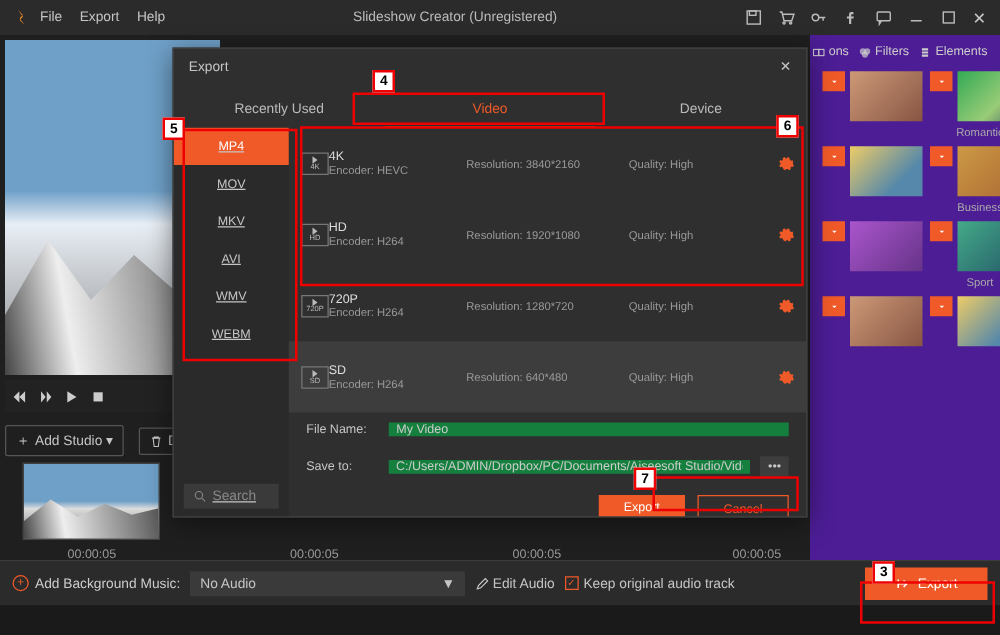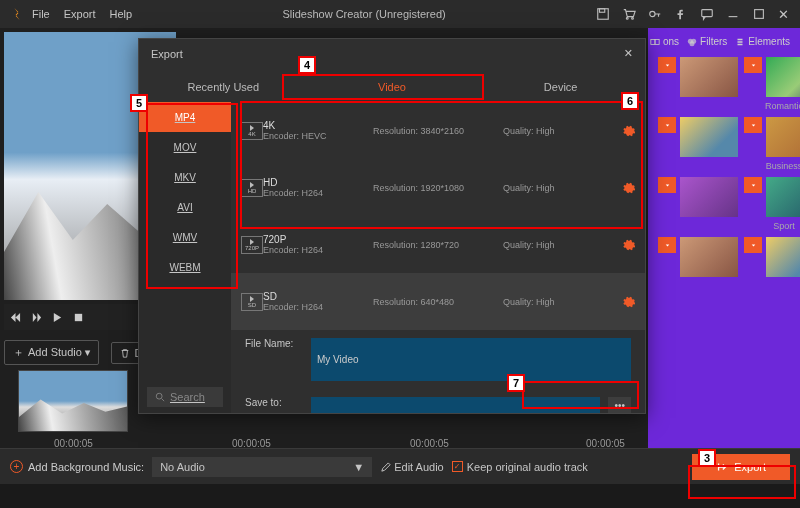--- a/index.html
+++ b/index.html
@@ -15,21 +15,21 @@
   .logo svg{width:16px;height:16px;}
   .menu{display:flex;gap:14px;}
   .menu span{cursor:pointer;}
   .title{flex:1;text-align:center;color:#bbb;}
   .winicons{display:flex;gap:12px;align-items:center;}
   .winicons svg,.winicons .ico{width:14px;height:14px;stroke:#bbb;fill:none;stroke-width:1.3;}
   .winicons .close{font-size:13px;}
   
   .main{display:flex;height:420px;}
   .left{width:648px;position:relative;background:#1f1f1f;}
-  .right{flex:1;background:#6d28d9;padding:8px 10px;overflow:hidden;}
+  .right{flex:1;background:#4c1d95;padding:8px 10px;overflow:hidden;}
   
   .preview{position:absolute;left:4px;top:4px;width:172px;height:268px;background:linear-gradient(180deg,#6fa0c8 0%,#6fa0c8 45%,#e8eef5 55%,#888 100%);}
   .preview::after{content:"";position:absolute;bottom:0;left:0;right:0;height:120px;background:linear-gradient(80deg,#444 0%,#eee 30%,#aaa 60%,#555 100%);clip-path:polygon(0 60%,20% 10%,40% 50%,60% 20%,80% 45%,100% 30%,100% 100%,0 100%);}
   .playerbar{position:absolute;left:4px;top:276px;width:172px;height:26px;background:#222;display:flex;align-items:center;gap:10px;padding:0 6px;}
   .playerbar svg{width:11px;height:11px;fill:#ccc;}
   .addbar{position:absolute;left:4px;top:312px;display:flex;gap:12px;align-items:center;}
   .btnflat{border:1px solid #555;padding:4px 8px;border-radius:2px;display:flex;align-items:center;gap:4px;cursor:pointer;}
   .thumb{position:absolute;left:18px;top:342px;width:110px;height:62px;background:linear-gradient(180deg,#6fa0c8 0%,#6fa0c8 50%,#ddd 60%,#777 100%);border:1px solid #444;}
   .thumb::after{content:"";position:absolute;bottom:0;left:0;right:0;height:35px;background:linear-gradient(80deg,#444 0%,#eee 30%,#aaa 60%,#555 100%);clip-path:polygon(0 60%,20% 10%,40% 50%,60% 20%,80% 45%,100% 30%,100% 100%,0 100%);}
   .tstamp{position:absolute;top:410px;color:#999;font-size:10px;}
@@ -75,22 +75,22 @@
   .drow.sel{background:#3d3d3d;}
   .dicon{width:22px;height:18px;border:1px solid #777;font-size:6px;display:flex;flex-direction:column;align-items:center;justify-content:center;color:#bbb;}
   .dicon .tri{width:0;height:0;border-left:4px solid #bbb;border-top:3px solid transparent;border-bottom:3px solid transparent;}
   .dinfo{flex:0 0 110px;}
   .dinfo .big{font-size:10px;color:#ddd;}
   .dinfo .sm{font-size:9px;color:#999;}
   .dres{flex:0 0 130px;font-size:9px;color:#999;}
   .dqual{flex:1;font-size:9px;color:#999;}
   .dgear{width:13px;height:13px;cursor:pointer;}
   .dgear svg{width:13px;height:13px;fill:var(--accent);}
-  .dform{padding:8px 14px;display:flex;gap:8px;font-size:10px;}
-  .dform input{flex:1;background:#0c4a6e;border:none;color:#ccc;padding:16px 6px;font-size:10px;}
+  .dform{padding:8px 14px;display:flex;align-items:center;gap:8px;font-size:10px;}
+  .dform input{flex:1;background:#15803d;border:none;color:#ccc;padding:0 6px;font-size:10px;}
   .ddots{padding:3px 6px;background:#3d3d3d;cursor:pointer;}
   .dactions{display:flex;gap:10px;justify-content:flex-end;padding:6px 14px 10px;}
   .dbtn{padding:5px 20px;font-size:10px;cursor:pointer;}
   .dbtn.primary{background:var(--accent);color:#fff;}
   .dbtn.secondary{border:1px solid var(--accent);color:var(--accent);}
   
   .ann{position:absolute;border:2px solid var(--red);pointer-events:none;z-index:50;}
   .annlbl{position:absolute;width:18px;height:18px;background:var(--redbg);border:2px solid var(--red);color:#000;font-weight:bold;font-size:11px;display:flex;align-items:center;justify-content:center;z-index:51;pointer-events:none;}
 </style>
 </head>

